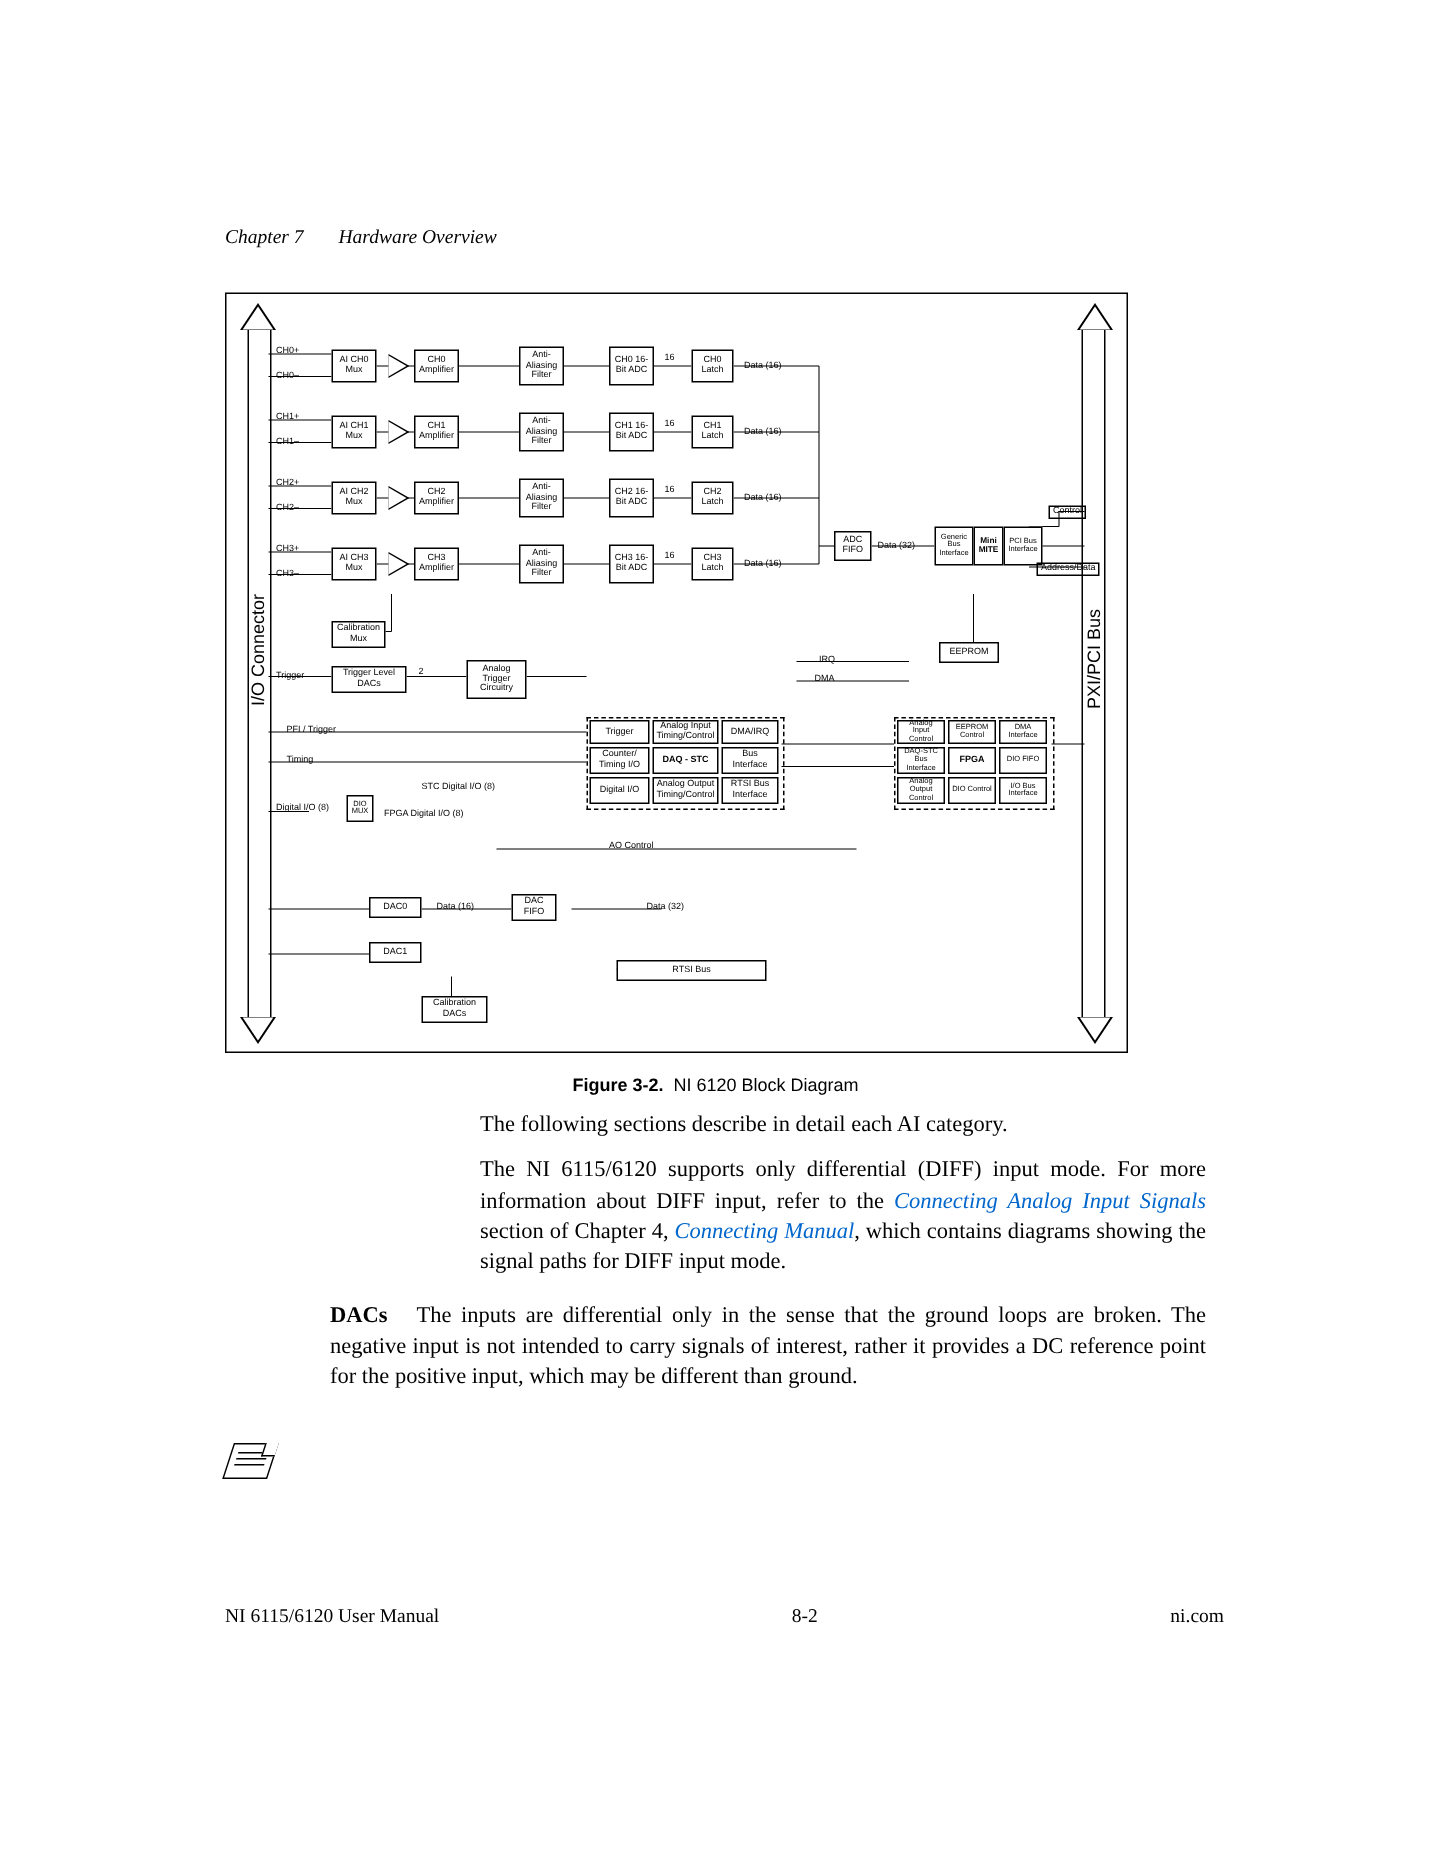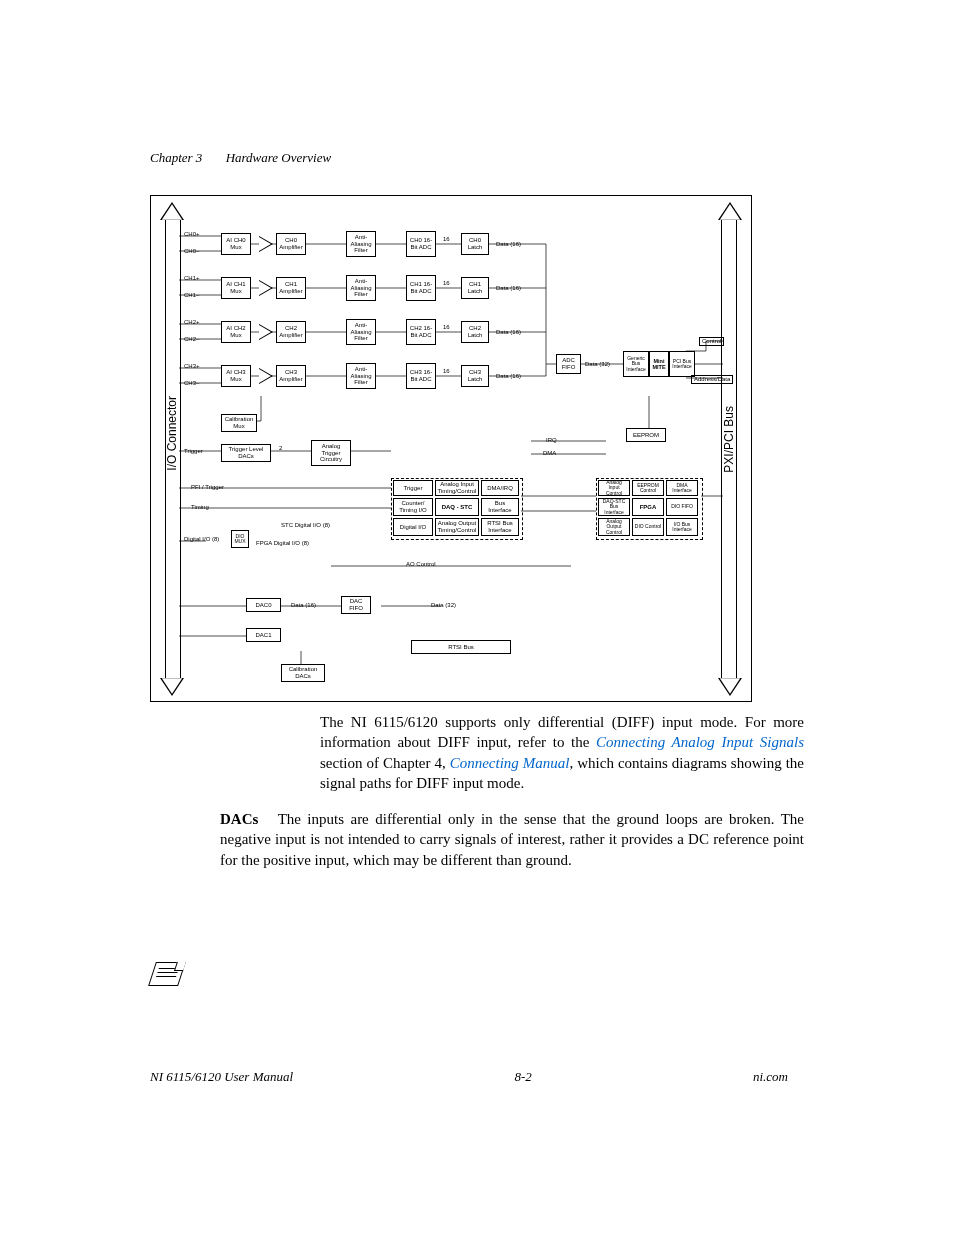--- a/index.html
+++ b/index.html
@@ -120,35 +120,34 @@
     border-left: 1px solid #000;
     border-bottom: 1px solid #000;
     background: #fff;
   }
   .note-icon .bar {
     position: absolute; left: 4px; right: 4px; height: 1px; background: #000;
   }
   .footer {
     position: absolute;
     bottom: 150px;
-    left: 150px; right: 166px;
-    font-style: italic;
+    left: 150px; right: 138px;
     font-size: 13px;
     display: flex;
     justify-content: space-between;
   }
   svg.wires { position:absolute; left:0; top:0; }
 </style>
 </head>
 <body>
 
 <div class="page">
 
   <div class="running-head">
-    <span class="ch">Chapter 3</span>
+    <span class="ch">Chapter 7</span>
     <span>Hardware Overview</span>
   </div>
 
   <div class="figure-wrap">
 
     <div class="arrow-big" style="left:9px; top:6px; border-bottom:18px solid #000;"></div>
     <div class="arrow-big" style="left:9px; top:7px; border-bottom:18px solid #fff; transform:scale(0.85);"></div>
     <div style="position:absolute; left:14px; top:24px; width:14px; height:460px; border-left:1px solid #000; border-right:1px solid #000;"></div>
     <div class="arrow-big" style="left:9px; top:482px; border-top:18px solid #000;"></div>
     <div class="arrow-big" style="left:9px; top:481px; border-top:18px solid #fff; transform:scale(0.85);"></div>
@@ -516,22 +515,26 @@
         <span>RTSI Bus</span>
       </div>
 
     <div class="blk" style="left:130px; top:468px; width:44px; height:18px;">
         <span>Calibration
 DACs</span>
       </div>
 
   </div>
 
-
-
+  <div class="caption">
+    <b>Figure 3-2.</b>&nbsp;&nbsp;<span>NI 6120 Block Diagram</span>
+  </div>
+
+
+  <p class="body">The following sections describe in detail each AI category.</p>
 
 
   <p class="body">
     <span>The NI 6115/6120 supports only differential (DIFF) input mode. For more information about DIFF input, refer to the </span><a href="#" class="xref">Connecting Analog Input Signals</a><span> section of Chapter 4, </span><a href="#" class="xref">Connecting Manual</a><span>, which contains diagrams showing the signal paths for DIFF input mode.</span>
   </p>
 
   <div class="note-icon" style="top:962px;">
     <div class="bar" style="top:5px;"></div>
     <div class="bar" style="top:9px;"></div>
     <div class="bar" style="top:13px;"></div>

